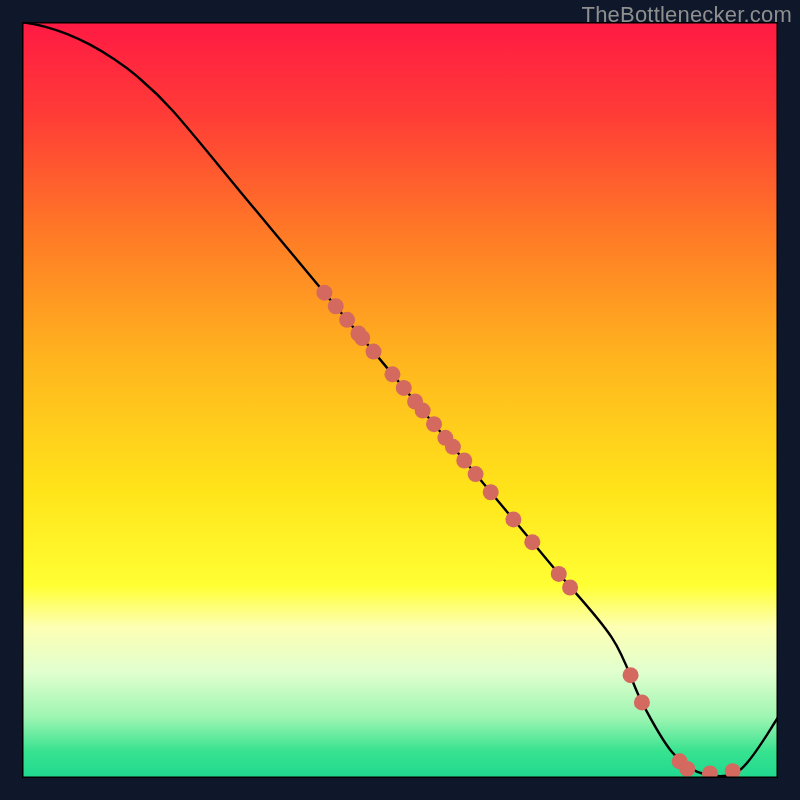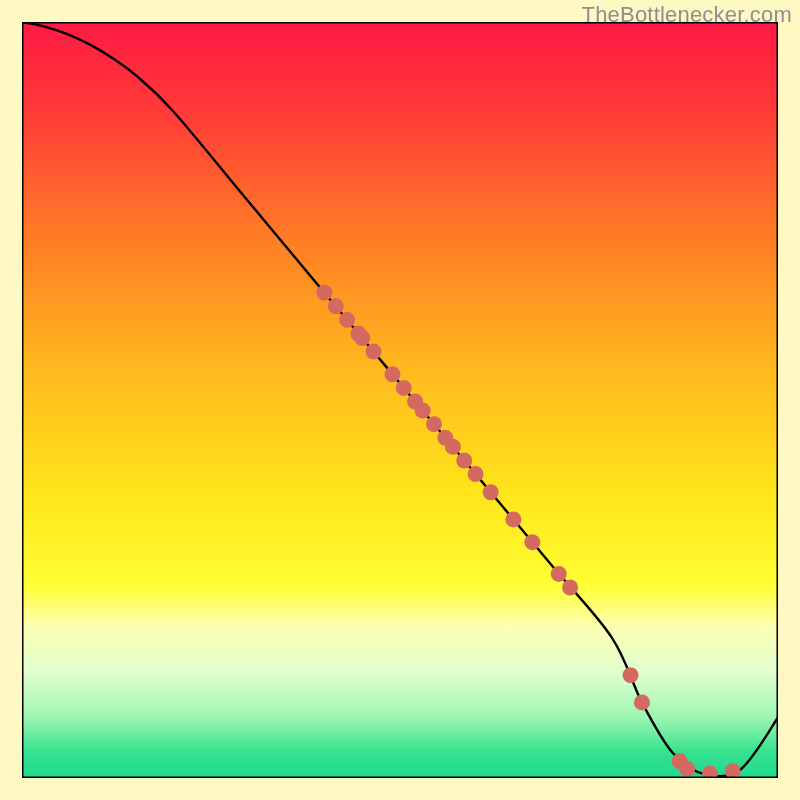--- a/index.html
+++ b/index.html
@@ -7,21 +7,21 @@
     padding: 0;
     width: 800px;
     height: 800px;
     overflow: hidden;
     font-family: Arial, Helvetica, sans-serif;
   }
   .stage {
     position: relative;
     width: 800px;
     height: 800px;
-    background: #fef9c3;
+    background: #0f172a;
   }
   .watermark {
     position: absolute;
     top: 2px;
     right: 8px;
     font-size: 22px;
     color: #8f8f8f;
     letter-spacing: 0.2px;
     font-weight: 400;
     z-index: 20;

